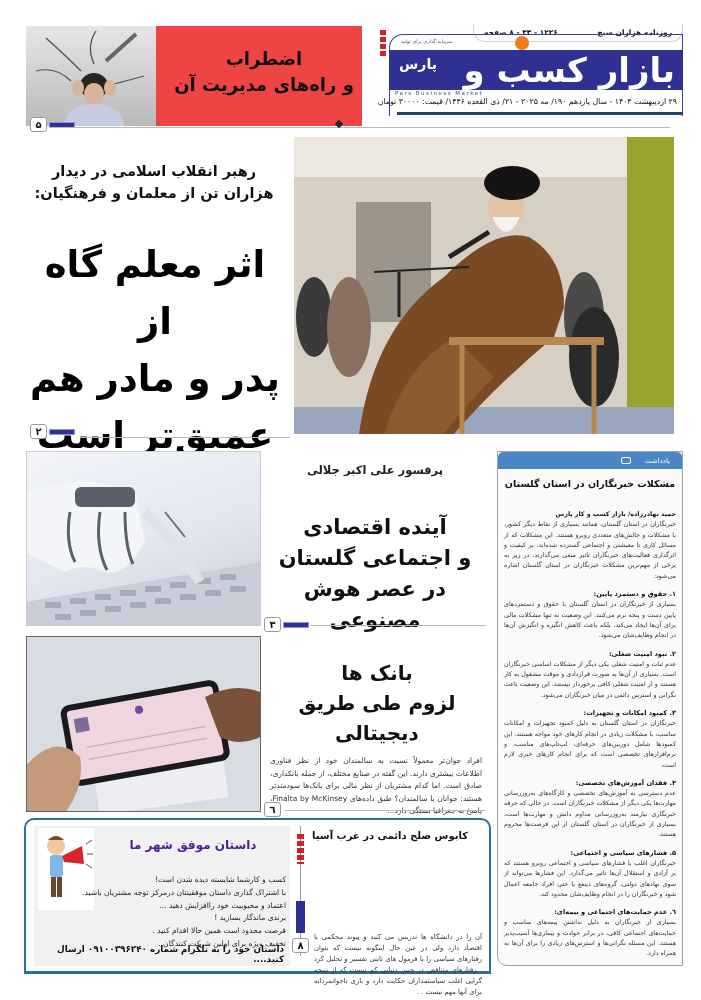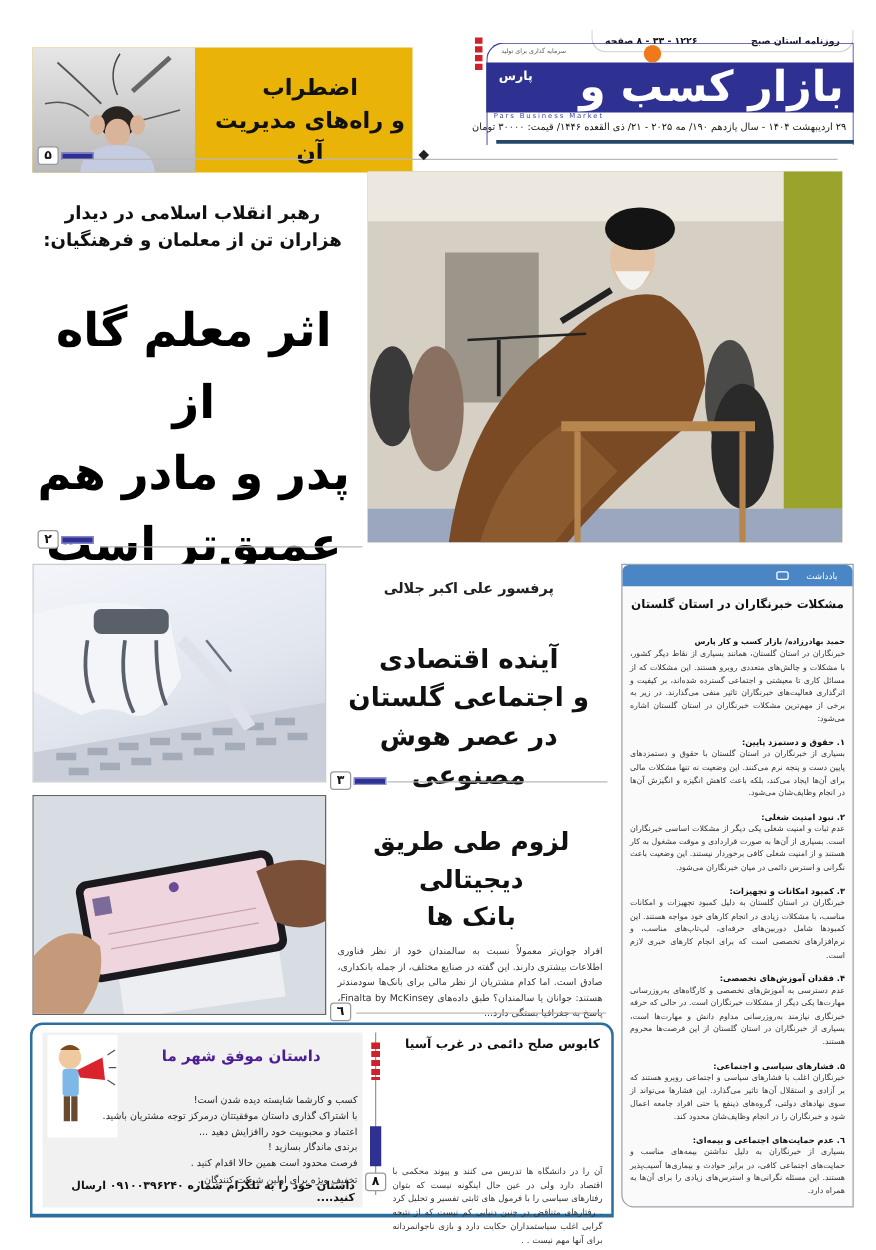--- a/index.html
+++ b/index.html
@@ -9,27 +9,27 @@
   
   .masthead { left: 383px; top: 24px; width: 300px; height: 100px; }
   .mh-topbar { position: absolute; right: 0; top: 0; width: 210px; height: 18px; background: #fff; border: 1px solid #cfcfcf; border-top: none; border-radius: 0 0 12px 12px; font-size: 7.5px; font-weight: bold; display: flex; justify-content: space-between; align-items: center; padding: 0 10px; color: #111; }
   .mh-redbars { position: absolute; left: -3px; top: 6px; width: 6px; }
   .mh-redbars span { display: block; width: 6px; height: 5px; background: #d0202c; margin-bottom: 2px; }
   .mh-frame { position: absolute; left: 6px; top: 10px; right: 0; height: 82px; border: 1px solid #3b3f9f; border-radius: 14px 0 0 0; border-bottom: none; }
   .mh-tagline { position: absolute; left: 18px; top: 14px; font-size: 5px; color: #555; }
   .mh-band { position: absolute; left: 6px; top: 26px; right: 0; height: 40px; background: #2e3192; }
   .mh-logo { position: absolute; left: 22px; top: 0; right: 8px; height: 40px; color: #fff; font-weight: bold; font-size: 34px; line-height: 40px; letter-spacing: 1px; font-family: "DejaVu Sans", sans-serif; }
   .mh-logo-dot { position: absolute; left: 126px; top: -14px; width: 14px; height: 14px; border-radius: 50%; background: #f07a1a; }
-  .mh-pars { position: absolute; left: 10px; top: 6px; color: #fff; font-size: 10px; font-weight: bold; }
+  .mh-pars { position: absolute; left: 10px; top: 6px; color: #fff; font-size: 14px; font-weight: bold; }
   .mh-eng { position: absolute; left: 12px; top: 66px; font-size: 5.5px; color: #3b3f9f; letter-spacing: 1.5px; direction: ltr; }
   .mh-dateline { position: absolute; left: 12px; right: 6px; top: 73px; font-size: 7.8px; color: #111; white-space: nowrap; text-align: right; }
   .mh-underline { position: absolute; left: 14px; right: 0; top: 88px; height: 3px; background: #24466a; }
 
   
-  .teaser { left: 26px; top: 38px; width: 304px; height: 100px; background: #eab308; }
+  .teaser { left: 26px; top: 26px; width: 336px; height: 100px; background: #ef4444; }
   .teaser-img { position: absolute; left: 0; top: 0; width: 130px; height: 100px; background: linear-gradient(180deg, #e6e6e6 0%, #b9b9b9 100%); overflow: hidden; }
   .teaser-title { position: absolute; left: 140px; right: 0; top: 20px; font-size: 18px; font-weight: bold; text-align: center; line-height: 26px; color: #111; }
   .page-tag { position: absolute; display: flex; align-items: center; gap: 2px; direction: ltr; }
   .page-num { width: 17px; height: 15px; border: 1px solid #999; border-radius: 3px; font-size: 10px; font-weight: bold; text-align: center; line-height: 13px; background: #fff; color: #111; }
   .page-logo { width: 26px; height: 6px; background: #2e3192; border: 1px solid #8e92d6; }
   .rule { position: absolute; height: 1px; background: #b9b9b9; }
 
   
   .lead-sub { left: 28px; top: 160px; width: 252px; font-size: 14.5px; font-weight: bold; text-align: center; line-height: 22px; color: #111; }
   .lead-title { left: 28px; top: 236px; width: 254px; font-size: 37px; font-weight: 900; text-align: center; line-height: 57px; color: #000; }
@@ -54,30 +54,30 @@
   .ed-body .byline { font-weight: bold; color: #111; }
   .ed-body h4 { font-size: 6.6px; font-weight: bold; color: #111; margin-top: 8px; }
 
   
   .bottom-box { left: 24px; top: 818px; width: 467px; height: 156px; border: 2px solid #2b6f9e; border-radius: 10px 10px 0 0; border-bottom: 3px solid #2b6f9e; }
   .story-box { position: absolute; left: 8px; top: 6px; width: 256px; height: 140px; background: #f1f1f1; }
   .story-illus { position: absolute; left: 4px; top: 2px; width: 56px; height: 82px; background: #fff; }
   .story-title { position: absolute; left: 62px; right: 0; top: 12px; font-size: 12px; font-weight: bold; text-align: center; color: #4c1d95; }
   .story-body { position: absolute; left: 20px; right: 4px; top: 48px; font-size: 7.6px; line-height: 12.8px; color: #222; text-align: right; }
   .story-cta { position: absolute; left: 6px; right: 6px; bottom: 2px; font-size: 8.8px; font-weight: bold; color: #111; text-align: right; }
-  .asia-title { position: absolute; left: 286px; width: 168px; top: 10px; font-size: 10px; font-weight: bold; text-align: right; color: #111; }
+  .asia-title { position: absolute; left: 286px; width: 168px; top: 10px; font-size: 10px; font-weight: bold; text-align: left; color: #111; }
   .asia-body { position: absolute; left: 288px; width: 168px; top: 112px; font-size: 6.8px; line-height: 11px; text-align: justify; color: #333; }
   .asia-bar { position: absolute; left: 266px; top: 6px; width: 18px; height: 130px; }
 </style>
 </head>
 <body>
 
 <div class="abs masthead">
   <div class="mh-topbar">
-    <span>روزنامه استان صبح</span>
+    <span>روزنامه هزاران صبح</span>
     <span>۱۲۲۶ - ۳۳ - ۸ صفحه</span>
   </div>
   <div class="mh-redbars">
       <span></span>
       <span></span>
       <span></span>
       <span></span>
     </div>
   <div class="mh-frame"></div>
   <div class="mh-tagline">سرمایه گذاری برای تولید</div>
@@ -211,22 +211,22 @@
       <rect x="52" y="70" width="14" height="14" fill="#7a6b9a"></rect>
       <circle cx="118" cy="72" r="4" fill="#6a4b9a"></circle>
       <line x1="60" y1="100" x2="180" y2="100" stroke="#c7a1b2" stroke-width="1"></line>
       <line x1="60" y1="112" x2="180" y2="112" stroke="#c7a1b2" stroke-width="1"></line>
     </g>
     <path d="M180 60 Q210 45 235 55 L235 100 Q215 110 195 100 Z" fill="#7a5138"></path>
     <path d="M0 130 Q30 95 55 120 Q60 150 40 176 L0 176 Z" fill="#c59a7a"></path>
   </svg>
 </div>
 <div class="abs bank-title">
+  <div>بانک ها</div>
   <div>لزوم طی طریق دیجیتالی</div>
-  <div>بانک ها</div>
 </div>
 <div class="abs bank-body">افراد جوان‌تر معمولاً نسبت به سالمندان خود از نظر فناوری اطلاعات بیشتری دارند. این گفته در صنایع مختلف، از جمله بانکداری، صادق است. اما کدام مشتریان از نظر مالی برای بانک‌ها سودمندتر هستند: جوانان یا سالمندان؟ طبق داده‌های Finalta by McKinsey، پاسخ به جغرافیا بستگی دارد...</div>
 <div class="page-tag" style="left:264px; top:802px;">
   <div class="page-num">٦</div>
 </div>
 <div class="rule" style="left:285px; top:810px; width:200px;"></div>
 
 <div class="abs editorial">
   <div class="ed-header">
     <span>یادداشت</span>

